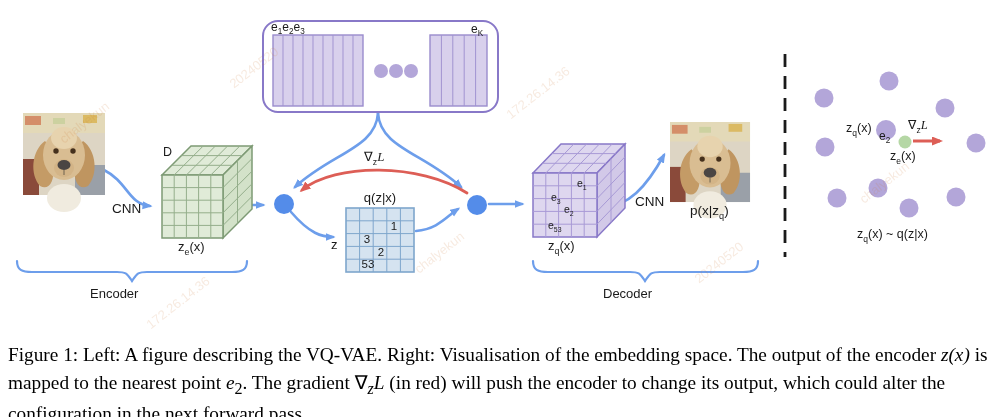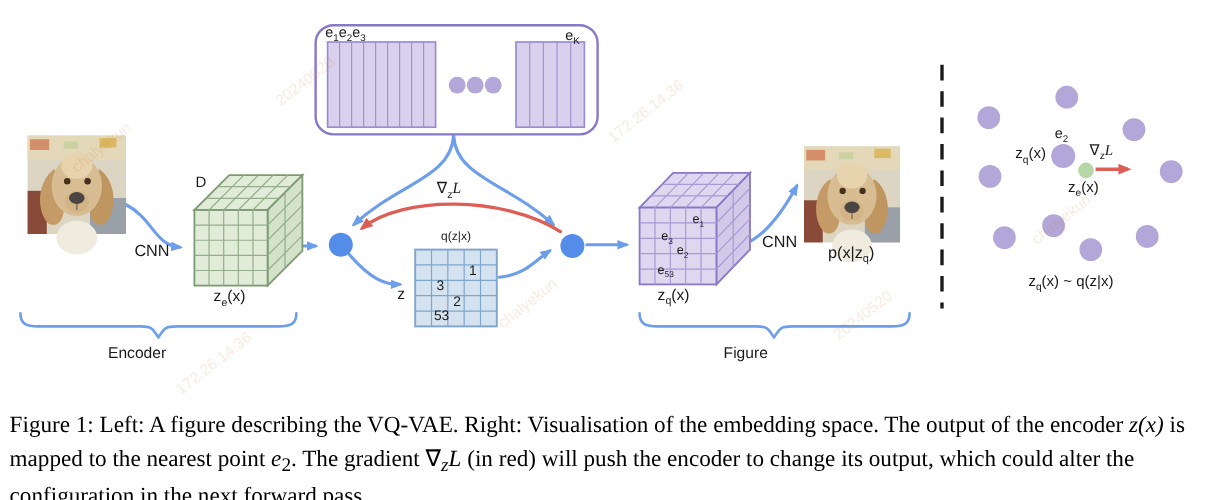--- a/index.html
+++ b/index.html
@@ -160,21 +160,21 @@
   <div class="lbl" style="left:178px;top:240px;font-size:13px;">
     <span>z</span><sub>e</sub><span>(x)</span>
   </div>
   <div class="brace-label" style="left:90px;top:286px;width:85px;">
     <span>Encoder</span>
   </div>
 
   <div class="lbl grad" style="left:364px;top:150px;font-size:13px;">
     <span>∇</span><sub>z</sub><span class="math">L</span>
   </div>
-  <div class="lbl ctr" style="left:380px;top:198px;font-size:10px;">
+  <div class="lbl ctr" style="left:380px;top:198px;font-size:13px;">
     <span>q(z|x)</span>
   </div>
   <div class="lbl" style="left:331px;top:238px;font-size:13px;">
     <span>z</span>
   </div>
   <div class="grid-num" style="left:394px;top:226px;"><span>1</span></div>
   <div class="grid-num" style="left:367px;top:239px;"><span>3</span></div>
   <div class="grid-num" style="left:381px;top:252px;"><span>2</span></div>
   <div class="grid-num" style="left:368px;top:264px;"><span>53</span></div>
 
@@ -193,27 +193,27 @@
   <div class="lbl" style="left:548px;top:239px;font-size:13px;">
     <span>z</span><sub>q</sub><span>(x)</span>
   </div>
   <div class="lbl" style="left:635px;top:195px;font-size:13.5px;">
     <span>CNN</span>
   </div>
   <div class="lbl" style="left:690px;top:204px;font-size:13.5px;text-align:center;">
     <span>p(x|z</span><sub>q</sub><span>)</span>
   </div>
   <div class="brace-label" style="left:603px;top:286px;width:85px;">
-    <span>Figure</span>
+    <span>Decoder</span>
   </div>
 
   <div class="lbl" style="left:846px;top:122px;font-size:12.5px;">
     <span>z</span><sub>q</sub><span>(x)</span>
   </div>
-  <div class="lbl" style="left:879px;top:105px;font-size:12px;">
+  <div class="lbl" style="left:879px;top:130px;font-size:12px;">
     <span>e</span><sub>2</sub>
   </div>
   <div class="lbl grad" style="left:908px;top:119px;font-size:12.5px;">
     <span>∇</span><sub>z</sub><span class="math">L</span>
   </div>
   <div class="lbl" style="left:890px;top:150px;font-size:12.5px;">
     <span>z</span><sub>e</sub><span>(x)</span>
   </div>
   <div class="lbl" style="left:857px;top:228px;font-size:12.5px;">
     <span>z</span><sub>q</sub><span>(x) ~ q(z|x)</span>

